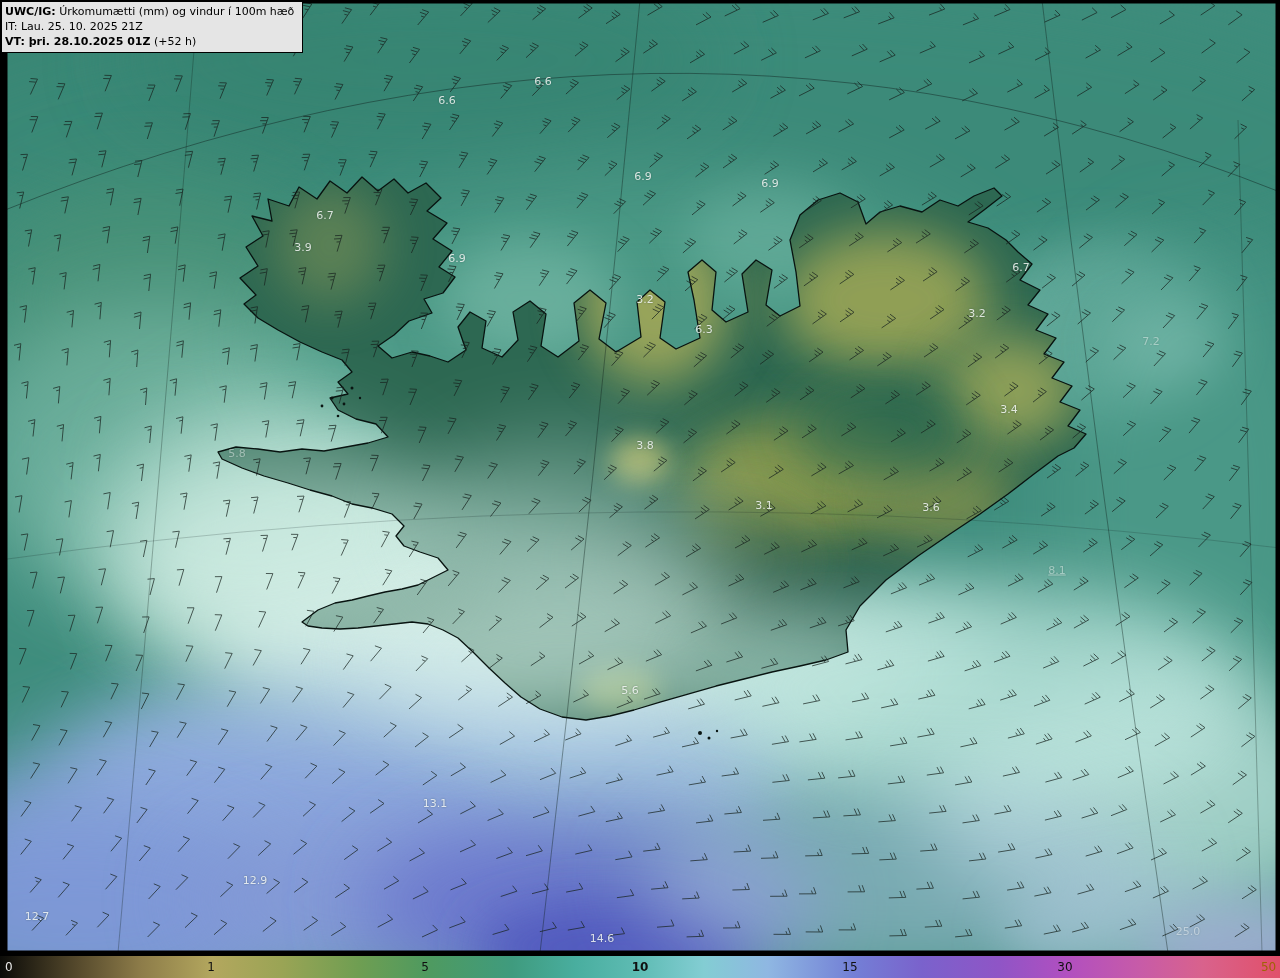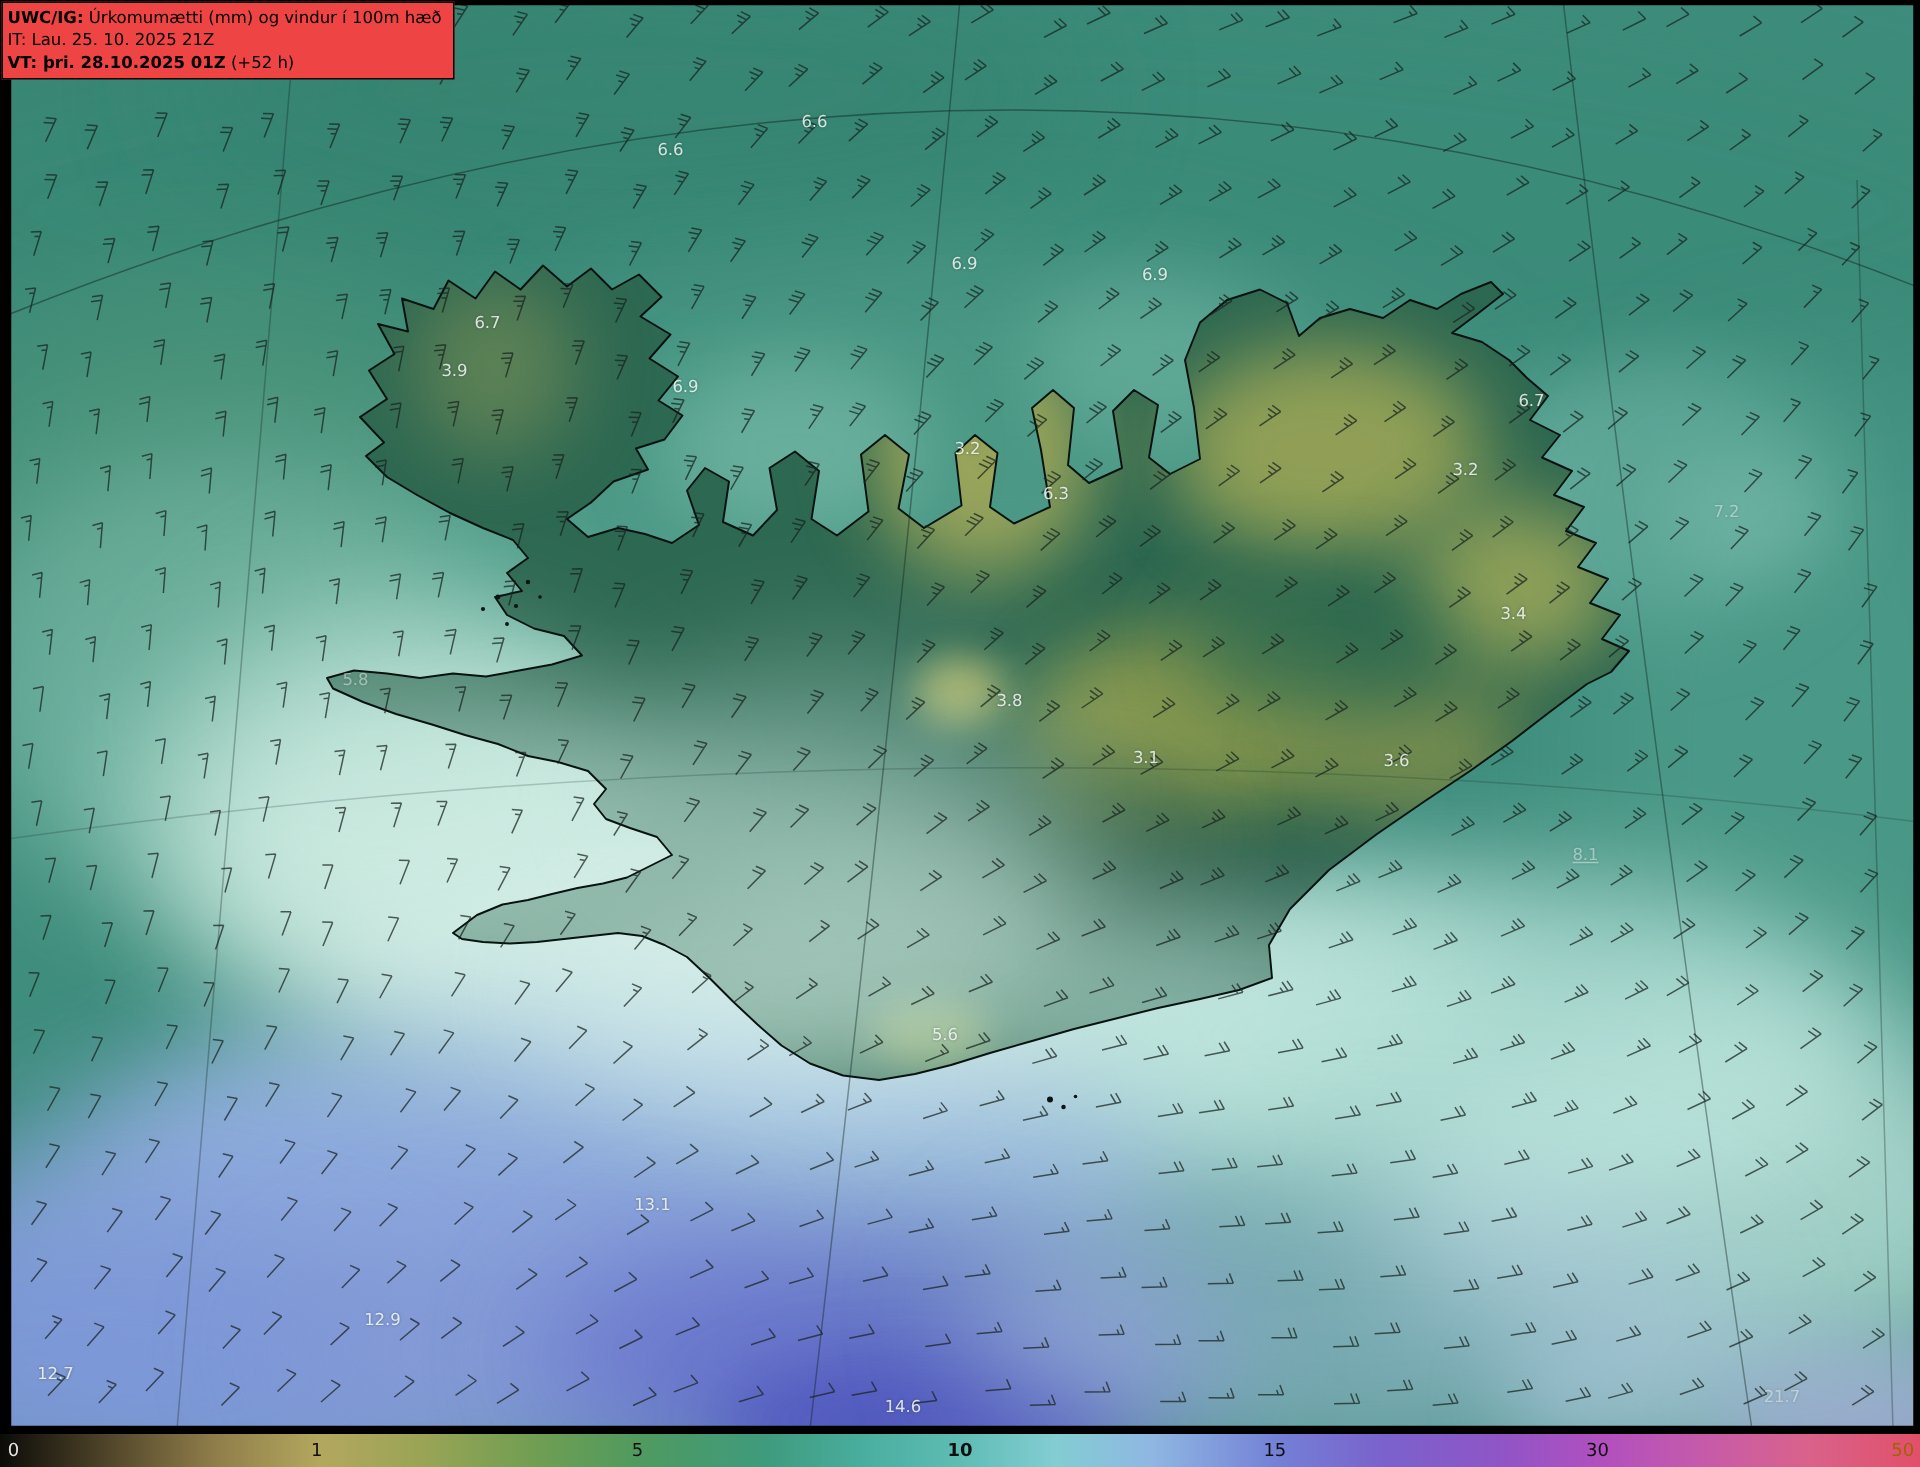--- a/index.html
+++ b/index.html
@@ -18,21 +18,21 @@
   }
   .plabel {
     position:absolute; transform:translate(-50%,-50%);
     font-size:11px; color:#f3f6f4; opacity:.85;
     text-shadow:0 0 2px rgba(25,55,48,.55);
     white-space:nowrap;
   }
   .plabel.faint { opacity:.45; }
   #title-box {
     position:absolute; left:1px; top:1px; z-index:6;
-    background:#ef4444; border:1px solid #000;
+    background:#e5e5e5; border:1px solid #000;
     padding:2px 8px 3px 3px;
     font-size:11px; line-height:15px; color:#000;
     white-space:nowrap;
   }
   #title-box b { font-weight:bold; }
   #colorbar {
     position:absolute; left:0; top:955px; width:1280px; height:23px;
     border-top:1px solid #000; z-index:5;
   }
   #colorbar-gradient { position:absolute; inset:0; }
@@ -970,30 +970,30 @@
       <div class="plabel" style="left: 325px; top: 215px;">6.7</div>
       <div class="plabel" style="left: 303px; top: 247px;">3.9</div>
       <div class="plabel" style="left: 457px; top: 258px;">6.9</div>
       <div class="plabel" style="left: 645px; top: 299px;">3.2</div>
       <div class="plabel" style="left: 704px; top: 329px;">6.3</div>
       <div class="plabel" style="left: 1021px; top: 267px;">6.7</div>
       <div class="plabel" style="left: 977px; top: 313px;">3.2</div>
       <div class="plabel faint" style="left: 1151px; top: 341px;">7.2</div>
       <div class="plabel" style="left: 1009px; top: 409px;">3.4</div>
       <div class="plabel faint" style="left: 237px; top: 453px;">5.8</div>
-      <div class="plabel" style="left: 645px; top: 467px; margin-left: 28px;">3.8</div>
+      <div class="plabel" style="left: 645px; top: 445px;">3.8</div>
       <div class="plabel" style="left: 764px; top: 505px;">3.1</div>
       <div class="plabel" style="left: 931px; top: 507px;">3.6</div>
       <div class="plabel faint" style="left: 1057px; top: 570px; text-decoration: underline;">8.1</div>
       <div class="plabel" style="left: 630px; top: 690px;">5.6</div>
       <div class="plabel" style="left: 435px; top: 803px;">13.1</div>
       <div class="plabel" style="left: 255px; top: 880px;">12.9</div>
       <div class="plabel" style="left: 37px; top: 916px;">12.7</div>
       <div class="plabel" style="left: 602px; top: 938px;">14.6</div>
-      <div class="plabel faint" style="left: 1188px; top: 931px;">21.7</div>
+      <div class="plabel faint" style="left: 1188px; top: 931px;">25.0</div>
     </div>
 
   <div id="title-box">
     <div><b>UWC/IG:</b><span> Úrkomumætti (mm) og vindur í 100m hæð</span></div>
     <div>IT: Lau. 25. 10. 2025 21Z</div>
     <div><b>VT: þri. 28.10.2025 01Z</b><span> (+52 h)</span></div>
   </div>
 
   <div id="colorbar">
     <div id="colorbar-gradient" style="background: linear-gradient(to right, rgb(11, 11, 8) 0%, rgb(85, 73, 44) 6%, rgb(141, 124, 73) 11%, rgb(179, 167, 94) 16.6%, rgb(154, 164, 85) 22%, rgb(111, 158, 82) 28%, rgb(79, 154, 95) 33.3%, rgb(63, 155, 126) 40%, rgb(73, 174, 159) 45%, rgb(95, 188, 180) 50%, rgb(131, 205, 211) 55%, rgb(143, 183, 226) 60%, rgb(115, 128, 214) 66.6%, rgb(122, 98, 204) 72%, rgb(143, 85, 198) 78%, rgb(177, 79, 192) 83.3%, rgb(199, 91, 168) 89%, rgb(217, 98, 140) 94%, rgb(225, 80, 106) 100%);"></div>

